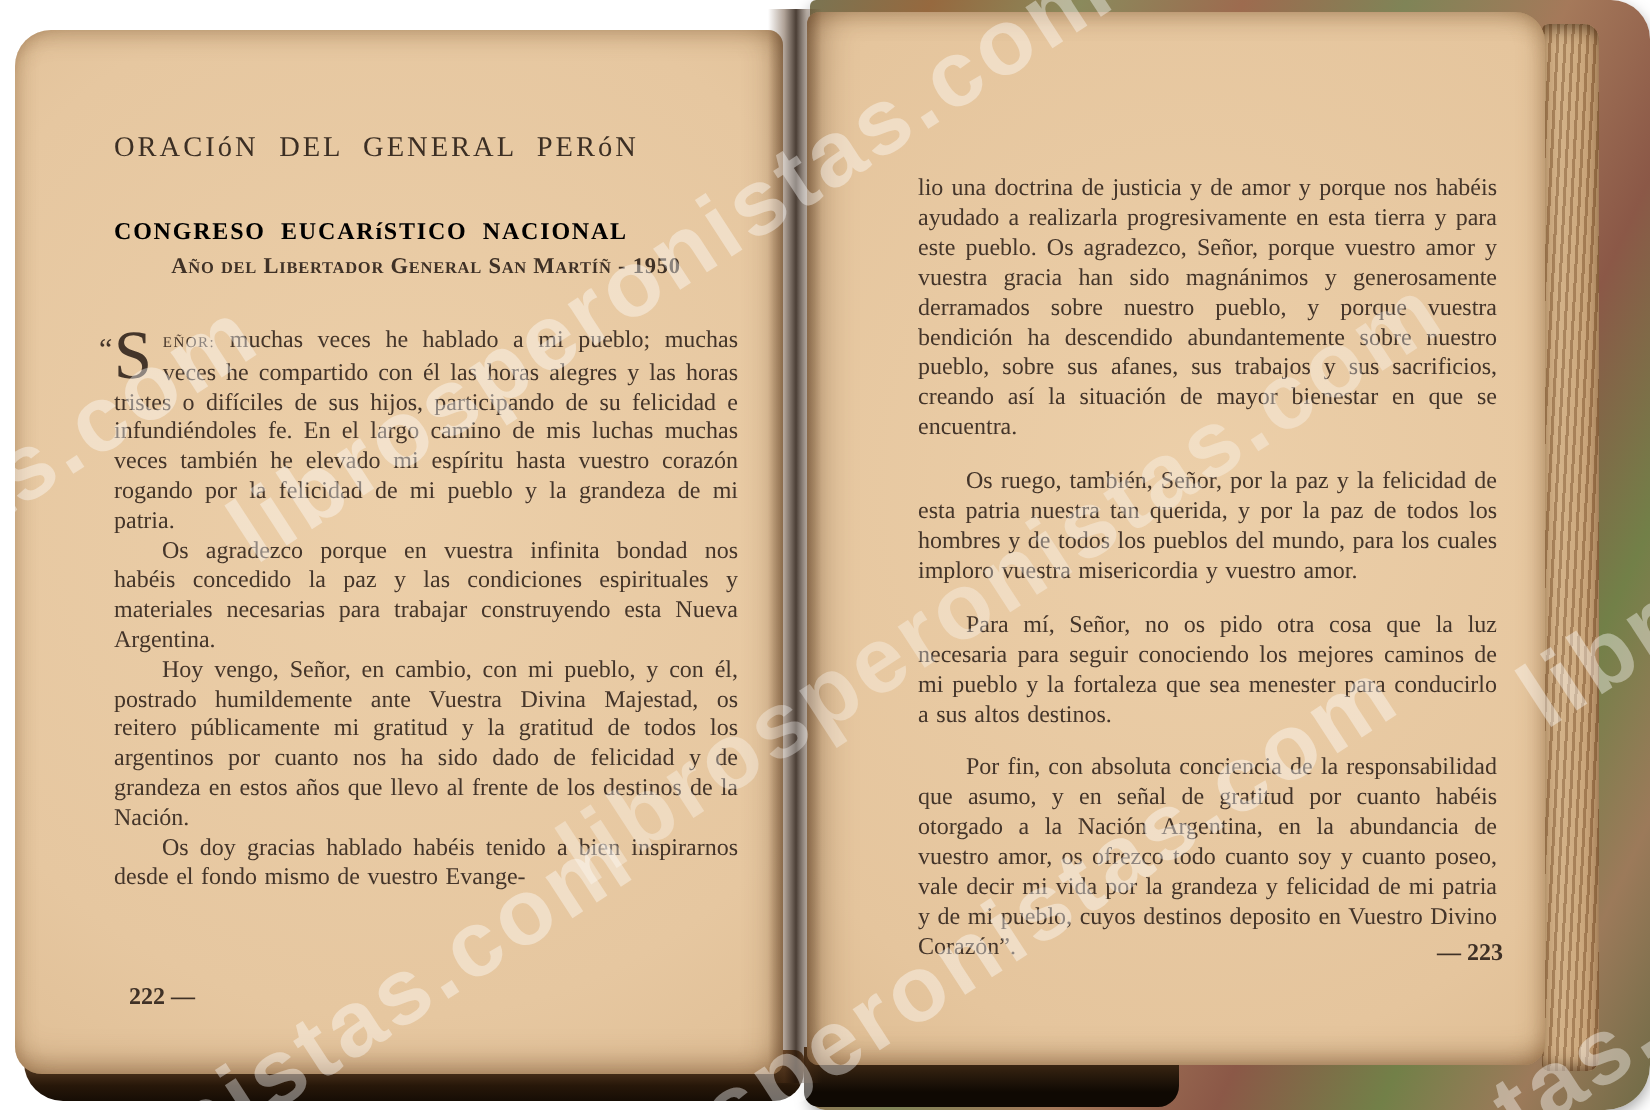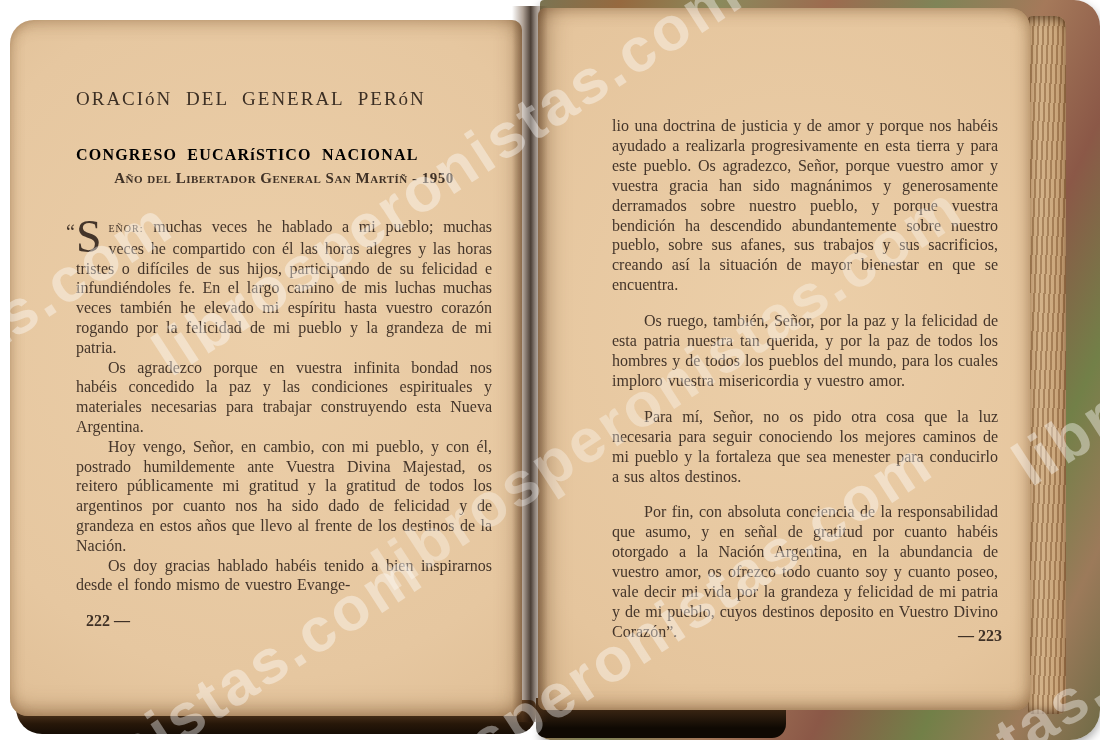--- a/index.html
+++ b/index.html
@@ -96,21 +96,21 @@
     <div class="title">ORACIóN DEL GENERAL PERóN</div>
     <div class="sub1">CONGRESO EUCARíSTICO NACIONAL</div>
     <div class="sub2">Año del Libertador General San Martíñ - 1950</div>
     <div class="body">
       <p><span class="dc"><span class="dc-q">“</span><span class="dc-s">S</span></span><span class="caps">EÑOR:</span><span> muchas veces he hablado a mi pueblo; muchas veces he compartido con él las horas alegres y las horas tristes o difíciles de sus hijos, participando de su felicidad e infundiéndoles fe. En el largo camino de mis luchas muchas veces también he elevado mi espíritu hasta vuestro corazón rogando por la felicidad de mi pueblo y la grandeza de mi patria.</span></p>
       <p class="indent">Os agradezco porque en vuestra infinita bondad nos habéis concedido la paz y las condiciones espirituales y materiales necesarias para trabajar construyendo esta Nueva Argentina.</p>
       <p class="indent">Hoy vengo, Señor, en cambio, con mi pueblo, y con él, postrado humildemente ante Vuestra Divina Majestad, os reitero públicamente mi gratitud y la gratitud de todos los argentinos por cuanto nos ha sido dado de felicidad y de grandeza en estos años que llevo al frente de los destinos de la Nación.</p>
       <p class="indent">Os doy gracias hablado habéis tenido a bien inspirarnos desde el fondo mismo de vuestro Evange-</p>
     </div>
   </div>
-  <div class="footer footer-left" style="position:absolute;left:86px;top:612px;z-index:4;">222 —</div>
+  <div class="footer footer-left" style="position:absolute;left:86px;top:656px;z-index:4;">222 —</div>
 
   <div class="textcol text-right" style="left:596px;top:100px;">
     <div class="body-r">
       <p>lio una doctrina de justicia y de amor y porque nos habéis ayudado a realizarla progresivamente en esta tierra y para este pueblo. Os agradezco, Señor, porque vuestro amor y vuestra gracia han sido magnánimos y generosamente derramados sobre nuestro pueblo, y porque vuestra bendición ha descendido abundantemente sobre nuestro pueblo, sobre sus afanes, sus trabajos y sus sacrificios, creando así la situación de mayor bienestar en que se encuentra.</p>
       <p class="indent">Os ruego, también, Señor, por la paz y la felicidad de esta patria nuestra tan querida, y por la paz de todos los hombres y de todos los pueblos del mundo, para los cuales imploro vuestra misericordia y vuestro amor.</p>
       <p class="indent">Para mí, Señor, no os pido otra cosa que la luz necesaria para seguir conociendo los mejores caminos de mi pueblo y la fortaleza que sea menester para conducirlo a sus altos destinos.</p>
       <p class="indent">Por fin, con absoluta conciencia de la responsabilidad que asumo, y en señal de gratitud por cuanto habéis otorgado a la Nación Argentina, en la abundancia de vuestro amor, os ofrezco todo cuanto soy y cuanto poseo, vale decir mi vida por la grandeza y felicidad de mi patria y de mi pueblo, cuyos destinos deposito en Vuestro Divino Corazón”.</p>
     </div>
   </div>
   <div class="footer" style="position:absolute;left:958px;top:627px;z-index:4;">— 223</div>

